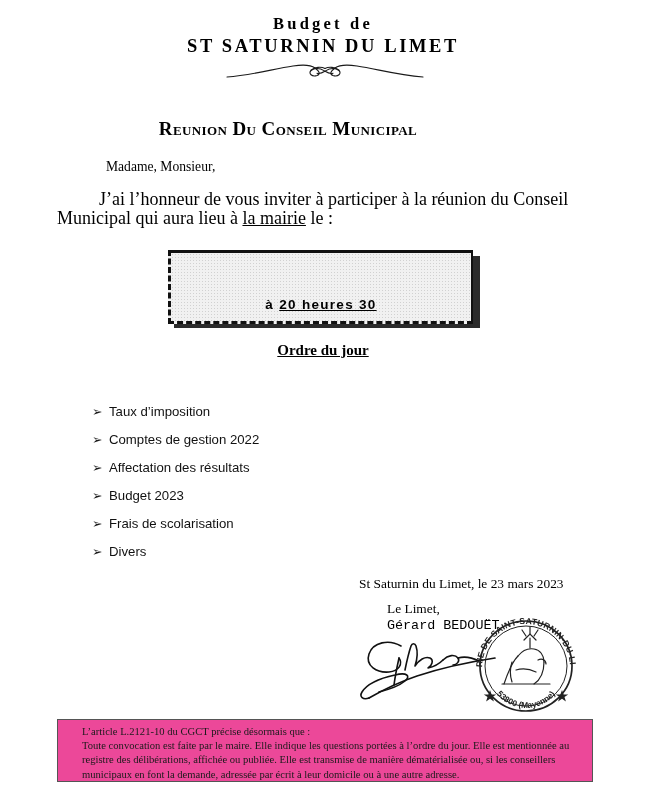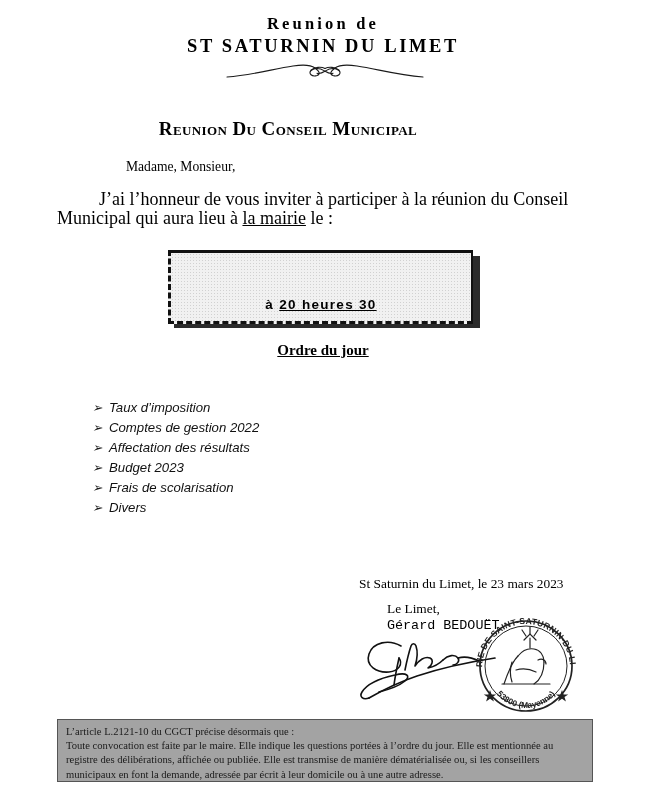--- a/index.html
+++ b/index.html
@@ -70,21 +70,20 @@
     letter-spacing: 0.4px;
   }
 
   
   .salutation {
     position: absolute;
     top: 159px;
     left: 106px;
     font-size: 13.6px;
     font-family: "Liberation Serif", serif;
-    margin-left: 20px;
   }
   .body-para {
     position: absolute;
     top: 190px;
     left: 57px;
     width: 532px;
     font-size: 18px;
     line-height: 19px;
     text-align: left;
     font-family: "Liberation Serif", serif;
@@ -174,24 +173,23 @@
     position: absolute;
     top: 398px;
     left: 92px;
     margin: 0;
     padding: 0;
     list-style: none;
   }
   .agenda-list li {
     font-family: "Liberation Sans", sans-serif;
     font-size: 13.2px;
-    line-height: 19px;
+    line-height: 27px;
     color: #111;
     white-space: nowrap;
-    font-style: italic;
   }
   .agenda-list .bullet {
     display: inline-block;
     width: 17px;
     font-size: 12.5px;
     color: #1a1a1a;
   }
 
   
   .sig-place {
@@ -231,38 +229,38 @@
   }
 
   
   .footer-box {
     position: absolute;
     top: 719px;
     left: 57px;
     width: 536px;
     height: 63px;
     border: 1px solid #555;
-    background: #a3a3a3;
+    background: #ec4899;
     box-sizing: border-box;
-    padding: 5px 8px 4px 8px;
+    padding: 5px 8px 4px 24px;
   }
   .footer-box p {
     margin: 0;
     font-family: "Liberation Serif", serif;
     font-size: 10.6px;
     line-height: 14.2px;
     color: #1a1a1a;
   }
 </style>
 </head>
 <body>
 
 <div class="page">
 
-  <div class="commune-line">Reunion de</div>
+  <div class="commune-line">Budget de</div>
   <div class="village-line">ST SATURNIN DU LIMET</div>
 
   <div class="flourish">
     <svg viewBox="0 0 204 26" width="204" height="26" xmlns="http://www.w3.org/2000/svg">
       <g fill="none" stroke="#1a1a1a" stroke-width="1.1" stroke-linecap="round">
         <path d="M4 17 C 30 15, 50 9, 70 6 C 80 4.5, 88 5, 92 8"></path>
         <path d="M200 17 C 174 15, 154 9, 134 6 C 124 4.5, 116 5, 112 8"></path>
         <path d="M92 8 C 96 11, 98 14, 94 15.5 C 89 17.2, 85 13.5, 88 10.5 C 91 7.6, 97 8.2, 101 10.6 C 104.5 12.7, 107 14.4, 110 13.2"></path>
         <path d="M112 8 C 108 11, 106 14, 110 15.5 C 115 17.2, 119 13.5, 116 10.5 C 113 7.6, 107 8.2, 103 10.6 C 99.5 12.7, 97 14.4, 94 13.2"></path>
         <path d="M88 10.2 C 92 7, 98 6.4, 102 8.4"></path>

